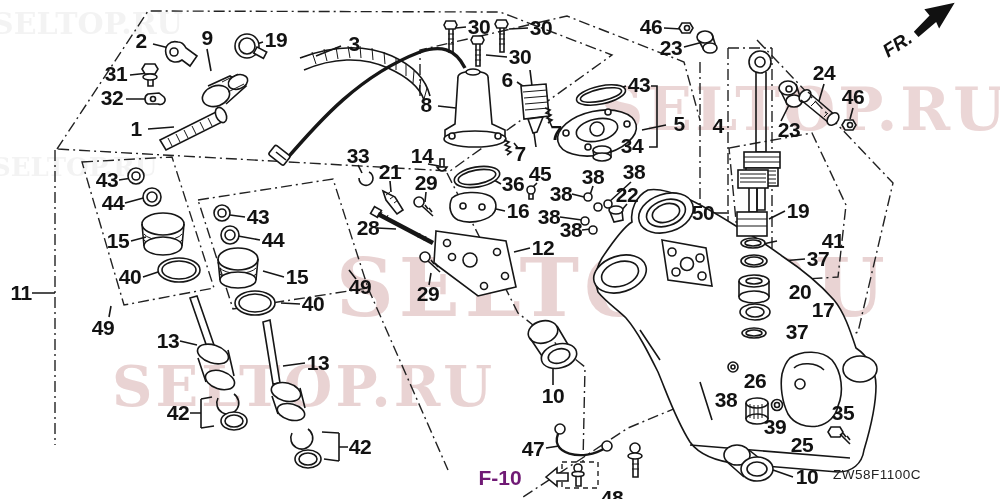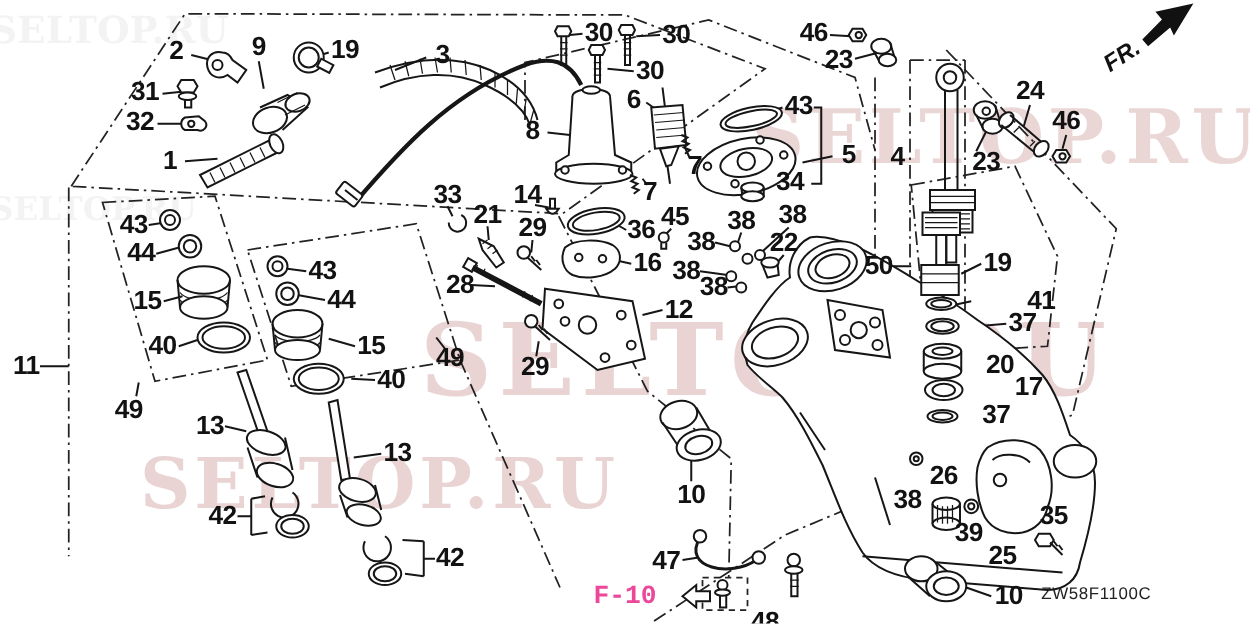--- a/index.html
+++ b/index.html
@@ -2,21 +2,21 @@
 <html><head>
 <meta charset="utf-8">
 <style>
   html,body{margin:0;padding:0;background:#fff;}
   #stage{position:relative;width:1000px;height:499px;background:#fff;overflow:hidden;
          font-family:"Liberation Sans",sans-serif;}
   #stage svg{position:absolute;left:0;top:0;}
   .part-label{position:absolute;transform:translate(-50%,-52%);font-weight:bold;
       font-size:21px;letter-spacing:-0.5px;color:#121212;white-space:nowrap;line-height:1;}
   #figure-ref{position:absolute;left:500px;top:466px;transform:translate(-50%,0);
-      font-weight:bold;font-size:21px;color:#ec4899;font-family:Liberation Mono, monospace;}
+      font-weight:bold;font-size:21px;color:#701a75;}
   #diagram-code{position:absolute;left:833px;top:467px;font-size:13.5px;color:#222;
       letter-spacing:0.5px;}
   .wm{font-family:"DejaVu Serif",serif;font-weight:bold;}
 </style>
 </head>
 <body>
 
 <div id="stage">
 
 <svg width="1000" height="499" viewBox="0 0 1000 499">

